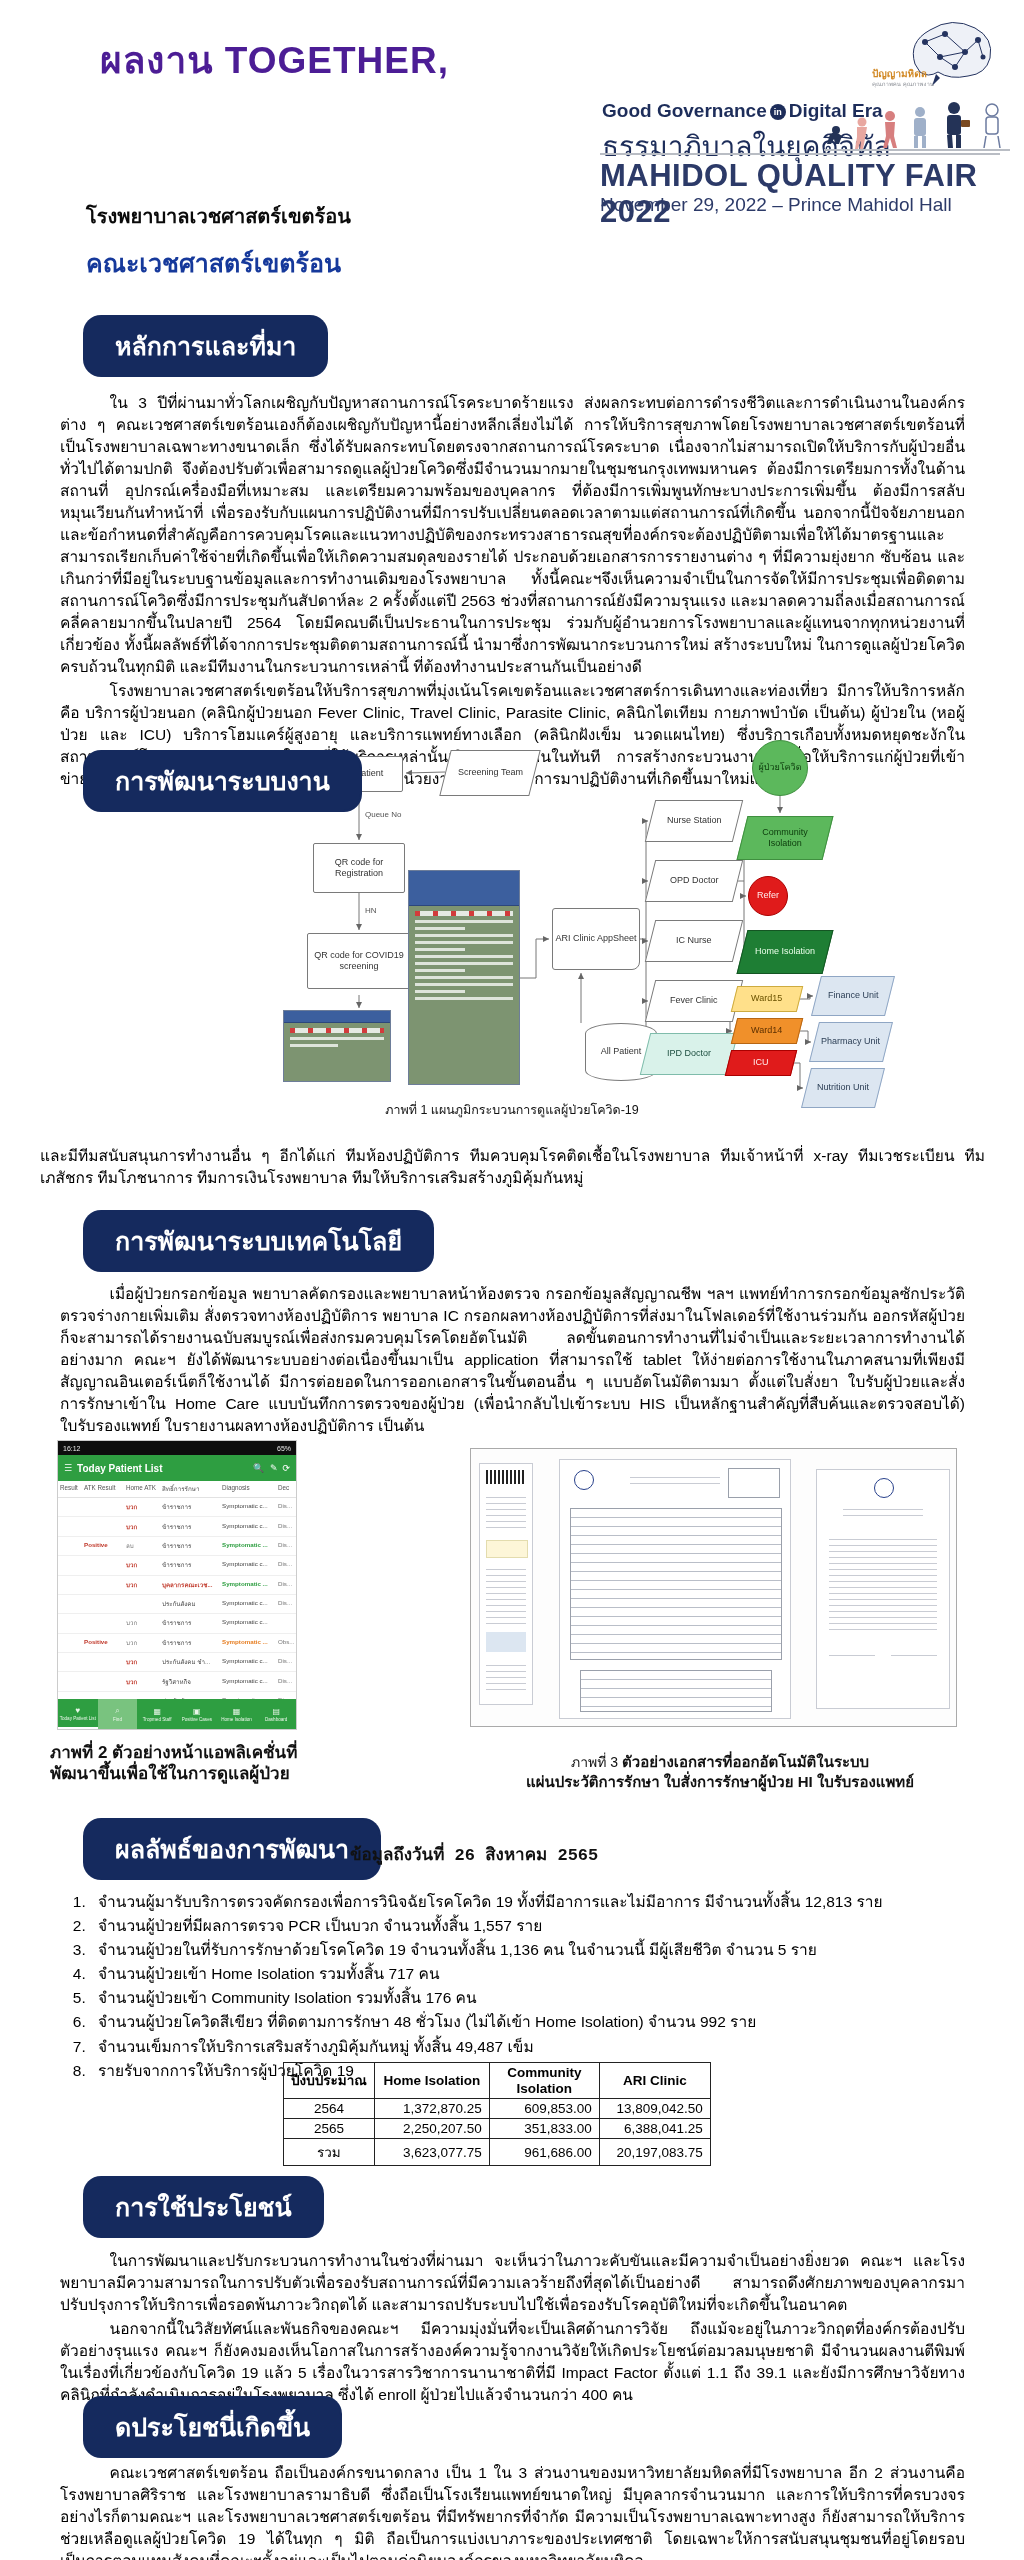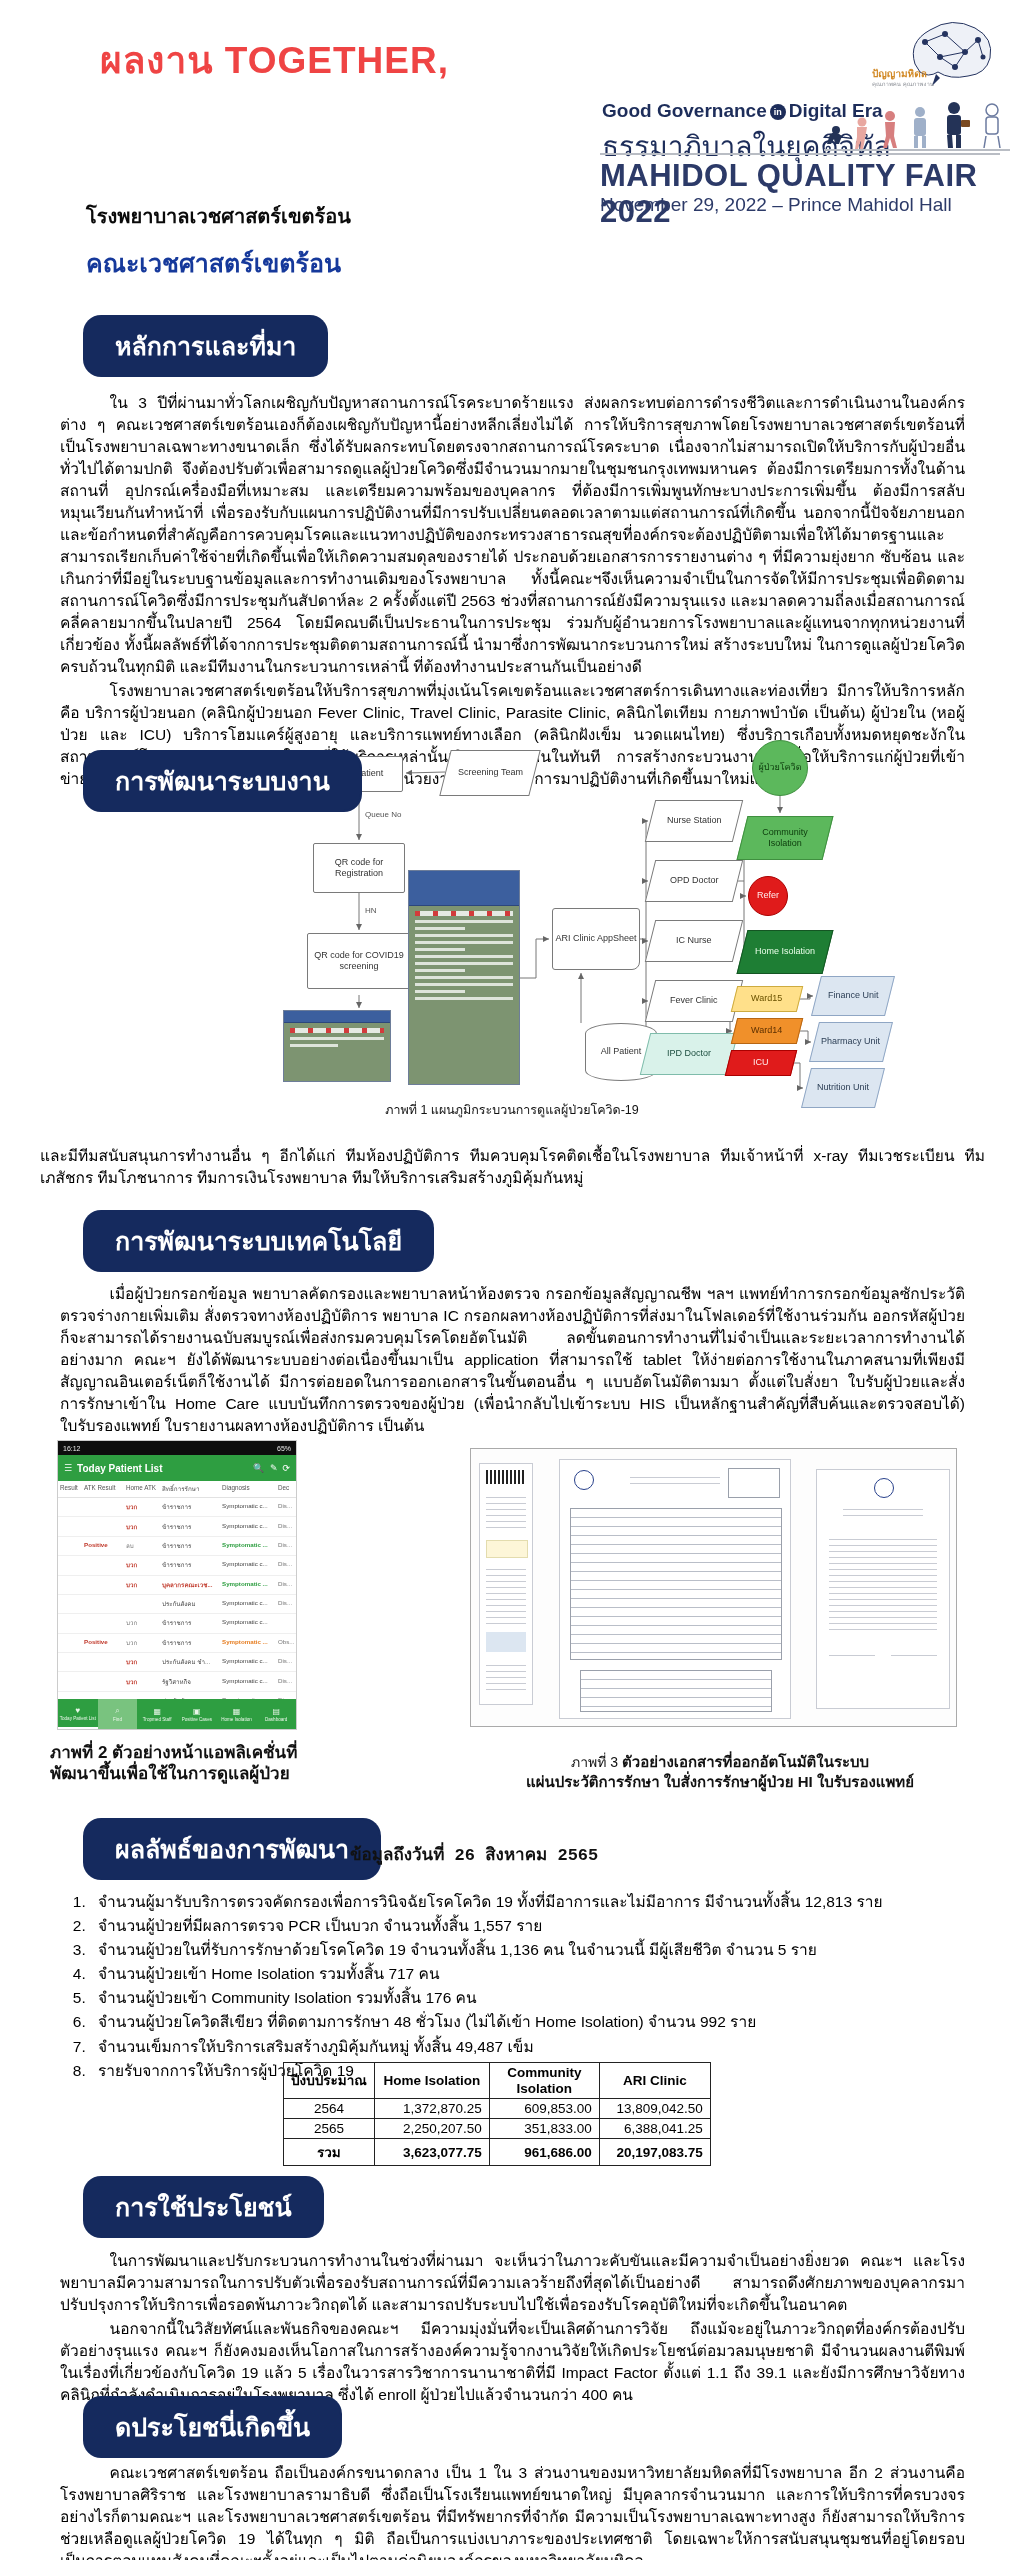--- a/index.html
+++ b/index.html
@@ -1,19 +1,19 @@
 <!DOCTYPE html>
 <html><head>
 <meta charset="utf-8">
 <style>
   html,body{margin:0;padding:0;background:#e8e8e8;}
   .page{position:relative;width:1024px;height:2560px;background:#ffffff;margin:0 auto;
         font-family:"Liberation Sans","DejaVu Sans",sans-serif;color:#000;overflow:hidden;}
   
-  .title-l1{position:absolute;left:100px;top:30px;font-size:37px;font-weight:bold;color:#ef4444;letter-spacing:1px;}
+  .title-l1{position:absolute;left:100px;top:30px;font-size:37px;font-weight:bold;color:#4c1d95;letter-spacing:1px;}
   .title-l2{position:absolute;left:100px;top:80px;font-size:37px;font-weight:bold;color:#2b6cb9;letter-spacing:1px;}
   .hospital{position:absolute;left:86px;top:200px;font-size:20px;font-weight:bold;color:#0a0a0a;}
   .faculty{position:absolute;left:86px;top:243px;font-size:25px;font-weight:bold;color:#16399b;}
   .gov-en{position:absolute;left:602px;top:100px;font-size:19px;font-weight:bold;color:#1d2d5a;}
   .gov-circle{display:inline-block;width:16px;height:16px;border-radius:50%;background:#1d2d5a;color:#fff;
               font-size:9px;line-height:16px;text-align:center;vertical-align:middle;margin:0 3px;}
   .gov-th{position:absolute;left:602px;top:124px;font-size:28px;color:#1d2d5a;}
   .hdr-line{position:absolute;left:600px;top:153px;width:400px;height:2px;background:#b9bdc4;}
   .mqf{position:absolute;left:600px;top:158px;font-size:31px;font-weight:bold;color:#2c3a68;letter-spacing:.5px;}
   .mqf-date{position:absolute;left:600px;top:194px;font-size:19px;color:#2c3a68;}
@@ -88,21 +88,21 @@
   
   .asof{position:absolute;left:350px;top:1840px;font-size:17px;font-weight:bold;color:#111;font-family:Liberation Mono, monospace;}
   .rlist{position:absolute;left:62px;top:1893px;width:905px;font-size:15.5px;line-height:1.2;}
   .rlist ol{margin:0;padding-left:28px;}
   .rlist li{margin-bottom:5.5px;padding-left:8px;}
   .rtable{position:absolute;left:283px;top:2062px;border-collapse:collapse;font-size:13.5px;}
   .rtable th,.rtable td{border:1.6px solid #222;padding:2px 7px;}
   .rtable th{font-weight:bold;text-align:center;line-height:1.15;}
   .rtable td{text-align:right;}
   .rtable td:first-child{text-align:center;}
-  .rtable tr.total td{font-weight:bold;margin-top:28px;}
+  .rtable tr.total td{font-weight:normal;margin-top:28px;}
   .c0{width:74px;}.c1{width:100px;}.c2{width:95px;}.c3{width:96px;}
 </style>
 </head>
 <body>
 
 <div class="page">
 
   <div class="title-l1">ผลงาน TOGETHER,</div>
   <div class="hospital">โรงพยาบาลเวชศาสตร์เขตร้อน</div>
   <div class="faculty">คณะเวชศาสตร์เขตร้อน</div>

